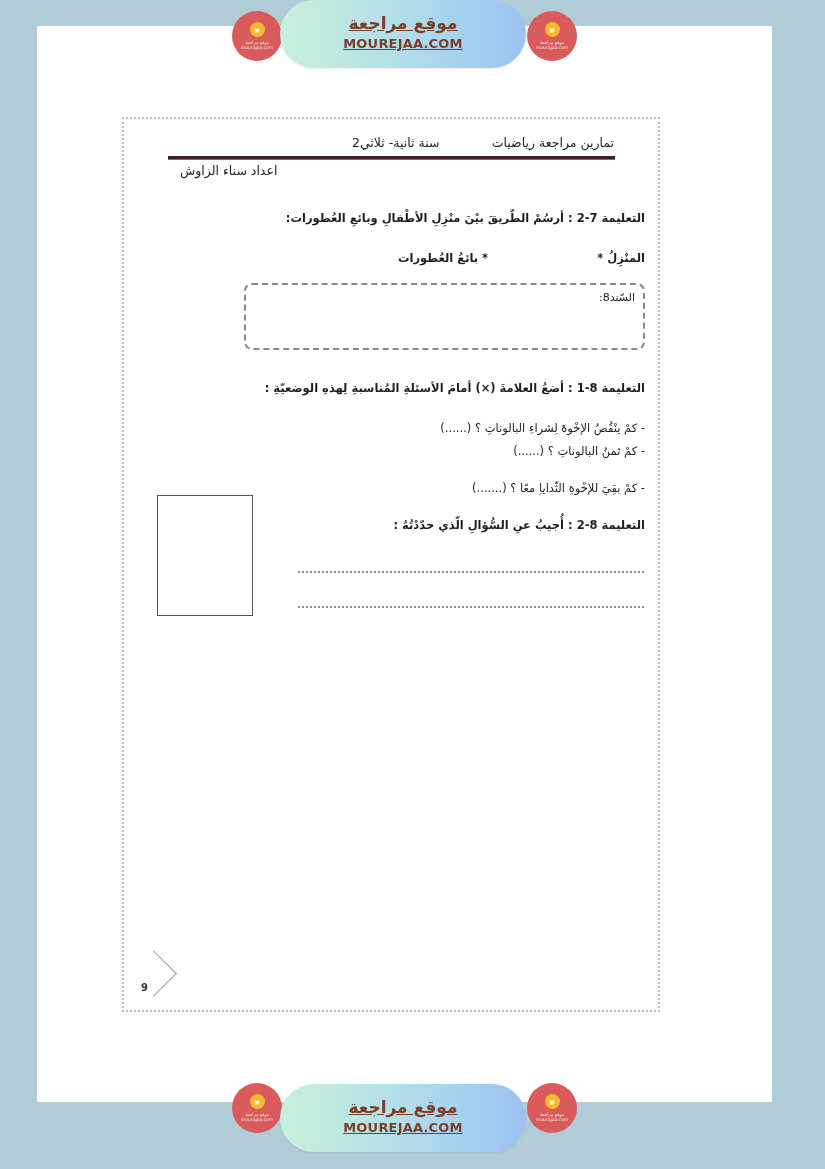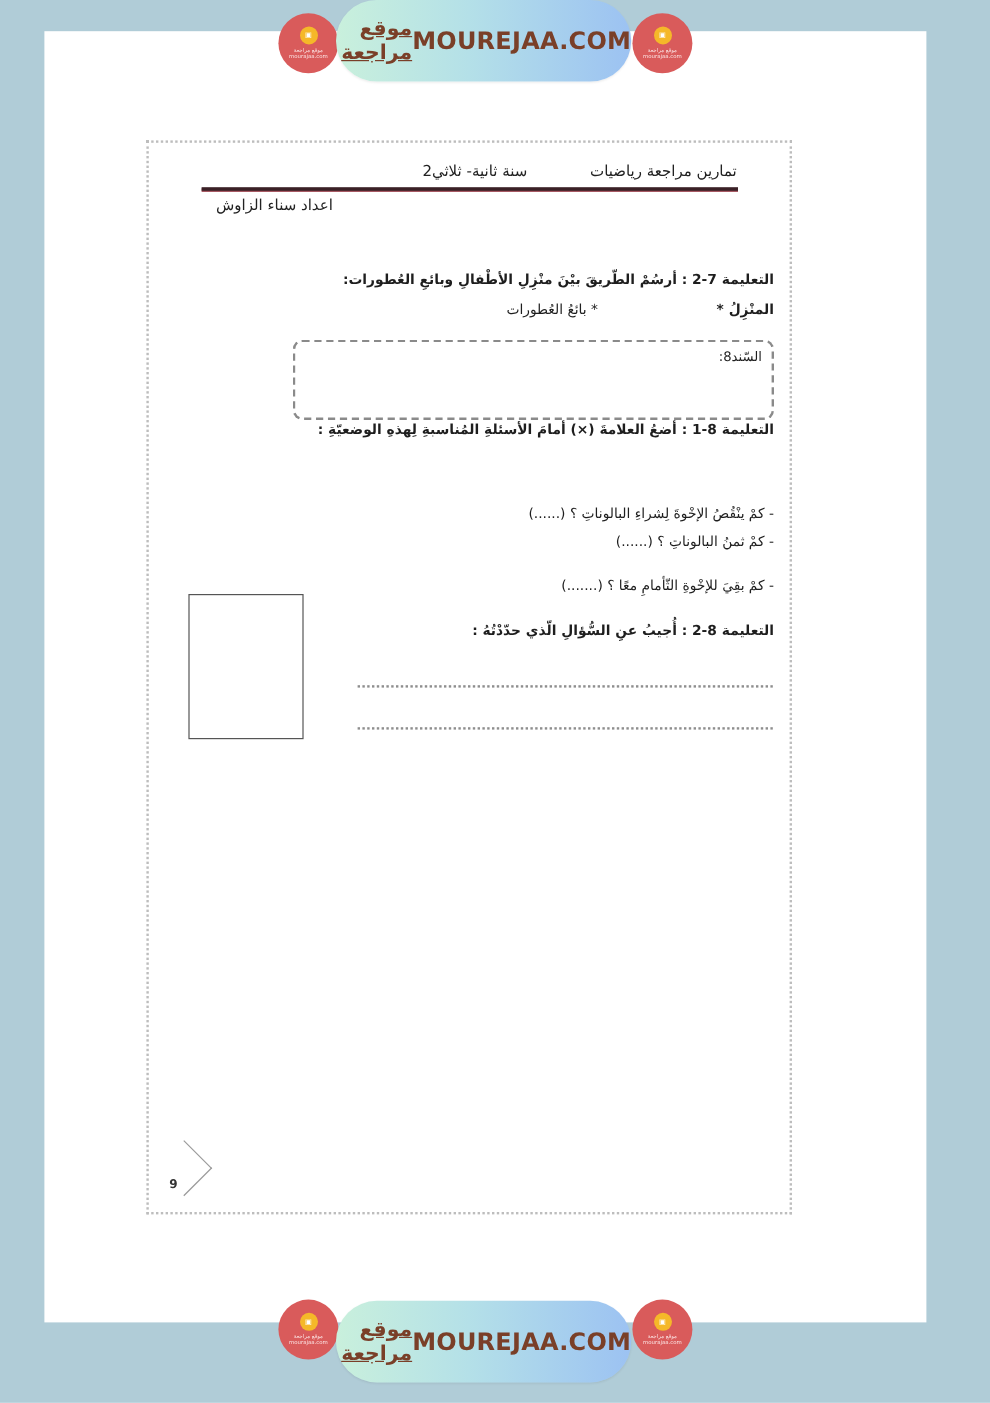--- a/index.html
+++ b/index.html
@@ -10,33 +10,33 @@
     }
     .page {
       position:absolute; left:37px; top:26px; width:735px; height:1076px;
       background:#ffffff;
     }
     
     .banner {
       position:absolute; left:280px; width:246px; height:68px;
       border-radius:34px;
       background:linear-gradient(90deg,#c9f0dc 0%,#b4e0e8 45%,#9cc2f2 100%);
-      display:flex; flex-direction:row; align-items:center; justify-content:center;
+      display:flex; flex-direction:column; align-items:center; justify-content:center;
       box-shadow:0 1px 2px rgba(0,0,0,0.08);
     }
     .banner.top { top:0px; }
     .banner.bottom { top:1084px; }
     .banner .ar {
       font-family:"DejaVu Sans", sans-serif; font-weight:bold;
       color:#7a3f28; font-size:17px; line-height:20px; text-decoration:underline;
       direction:rtl;
     }
     .banner .en {
       font-family:"DejaVu Sans", sans-serif; font-weight:bold;
-      color:#7a3f28; font-size:20px; line-height:22px; 
+      color:#7a3f28; font-size:13px; line-height:22px; text-decoration:underline;
       letter-spacing:0.2px;
     }
     .badge {
       position:absolute; width:50px; height:50px; border-radius:50%;
       background:#d95b5b;
       display:flex; flex-direction:column; align-items:center; justify-content:center;
     }
     .badge .book {
       width:15px; height:15px; border-radius:50%; background:#f5b829;
       display:flex; align-items:center; justify-content:center;
@@ -62,30 +62,30 @@
     .hdr.level { left:352px; }
     .hdr.author { left:180px;margin-top:28px; }
     .hdr-line {
       position:absolute; left:168px; top:156px; width:447px; height:3px;
       background:#3a2026; box-shadow:0 1px 0 #a85a64;
     }
     .line {
       position:absolute; right:180px; font-size:11.5px; white-space:nowrap; font-weight:bold;
     }
     .line.plain { font-weight:normal; }
-    .l1 { top:226px;margin-left:40px; }
+    .l1 { top:211px;margin-left:40px; }
     .l2 { top:251px; }
-    .l2b { position:absolute; top:251px; left:398px; font-size:11.5px; font-weight:normal; white-space:nowrap;margin-left:24px; }
+    .l2b { position:absolute; top:251px; left:398px; font-size:11.5px; font-weight:bold; white-space:nowrap; }
     .support {
       position:absolute; left:244px; top:283px; width:401px; height:67px;
       border:2px dashed #8a8a8a; border-radius:8px; box-sizing:border-box;
     }
     .support .ttl { position:absolute; right:8px; top:6px; font-size:11px; }
     .support .body { position:absolute; right:8px; top:41px; font-size:10.5px; white-space:nowrap; }
-    .l3 { top:351px; }
+    .l3 { top:381px; }
     .q1 { top:405px;margin-top:16px; }
     .q2 { top:444px; }
     .q3 { top:481px; }
     .l4 { top:518px; }
     .answer-line {
       position:absolute; left:298px; width:346px; border-top:2px dotted #8e8e8e;
     }
     .a1 { top:571px; }
     .a2 { top:606px; }
     .box {
@@ -130,21 +130,21 @@
 <div class="line l2 ar-text">المنْزِلُ *</div>
 <div class="l2b ar-text">* بائعُ العُطورات</div>
 
 <div class="support">
   <div class="ttl ar-text">السّند8:</div>
 </div>
 
 <div class="line l3 ar-text">التعليمة 8-1 : أضعُ العلامةَ (×) أمامَ الأسئلةِ المُناسبةِ لِهذهِ الوضعيّةِ :</div>
 <div class="line q1 plain ar-text">- كمْ ينْقُصُ الإخْوةَ لِشراءِ البالوناتِ ؟ (......)</div>
 <div class="line q2 plain ar-text">- كمْ ثمنُ البالوناتِ ؟ (......)</div>
-<div class="line q3 plain ar-text">- كمْ بقِيَ للإخْوةِ الثّأمامِ معًا ؟ (.......)</div>
+<div class="line q3 plain ar-text">- كمْ بقِيَ للإخْوةِ الثّداياِ معًا ؟ (.......)</div>
 <div class="line l4 ar-text">التعليمة 8-2 : أُجيبُ عنِ السُّؤالِ الّذي حدّدْتُهُ :</div>
 
 <div class="answer-line a1"></div>
 <div class="answer-line a2"></div>
 
 <div class="box"></div>
 
 <div class="page-num-shape"></div>
 <div class="page-num">9</div>
 

